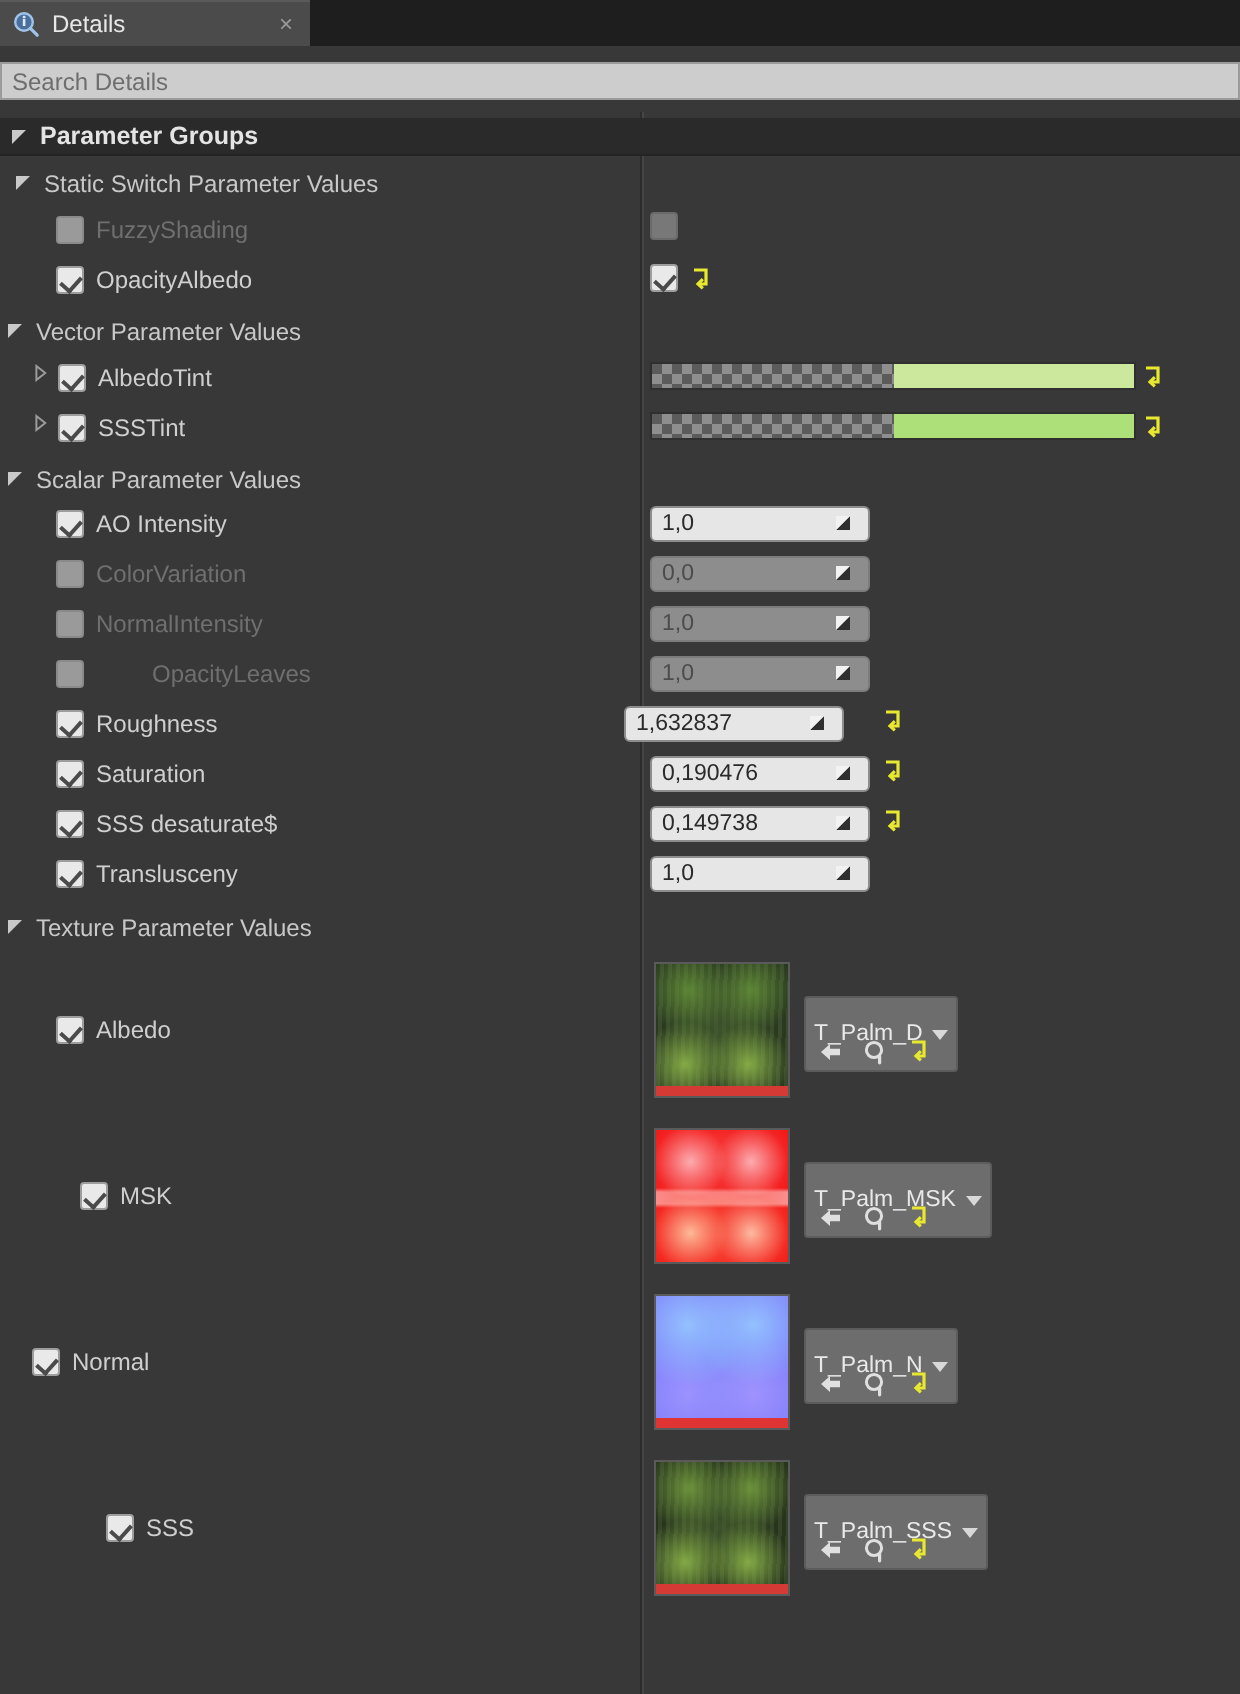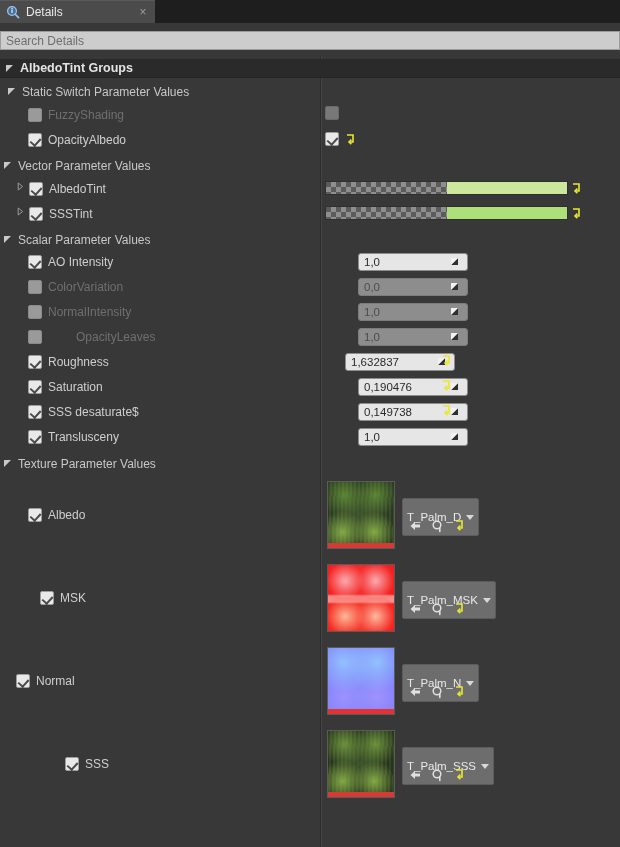--- a/index.html
+++ b/index.html
@@ -107,21 +107,21 @@
     left: 3px; top: 2px; width: 5px; height: 8px;
     border: solid #4a4a4a; border-width: 0 2px 2px 0;
     transform: rotate(42deg);
   }
   .cb.plain { background: #787878; border: 1px solid #6a6a6a; }
 
   
   .numfield {
     position: absolute; height: 18px; width: 110px;
     background: #e6e6e6; border: 1px solid #8d8d8d; border-radius: 3px;
-    display: flex; align-items: center; margin-left: 33px;
+    display: flex; align-items: center;
   }
   .numfield.dim { background: #8d8d8d; border-color: #7c7c7c; }
   .numfield .val {
     font-size: 11.5px; color: #2a2a2a; padding-left: 5px; flex: 1;
   }
   .numfield.dim .val { color: #4c4c4c; }
   .spin {
     width: 16px; height: 14px; flex: 0 0 16px; margin-right: 3px;
     position: relative;
   }
@@ -197,21 +197,21 @@
   <div class="searchbar">
     <span class="ph">Search Details</span>
   </div>
 
   <div class="body">
     <div class="splitter"></div>
     <div class="splitter2"></div>
 
     <div class="cat-root" style="top:3px;">
       <span class="tri tri-down" style="margin-left:6px;"></span>
-      <span class="txt">AlbedoTint Groups</span>
+      <span class="txt">Parameter Groups</span>
     </div>
 
     <div class="cat-sub" style="top:26px;">
       <span class="tri tri-down" style="margin-left:8px;"></span>
       <span class="txt">Static Switch Parameter Values</span>
     </div>
 
     <div class="lbl dim" style="left:28px; top:51px;">
       <span class="cb off faded"></span>
       <span class="name">FuzzyShading</span>
@@ -499,21 +499,21 @@
               <line x1="8.8" y1="9" x2="8.8" y2="12.4" stroke="#e0e0e0" stroke-width="1.6" stroke-linecap="round"></line>
             </svg>
           </span>
           <span class="mini">
             <svg width="11" height="12" viewBox="0 0 11 12">
               <path d="M2 2 H8 V9 H5" fill="none" stroke="#e8e830" stroke-width="1.6"></path>
               <path d="M6.4 6.6 L4 9 L6.4 11.2" fill="none" stroke="#e8e830" stroke-width="1.6"></path>
             </svg>
           </span>
         </div>
-        <div class="lbl" style="left: 24px; top: 700px; padding-left: 41px;">
+        <div class="lbl" style="left: 12px; top: 700px; padding-left: 41px;">
           <span class="cb on"></span>
           <span class="name">SSS</span>
         </div>
         <div class="thumb" style="left: 327px; top: 674px;">
           <div class="inner" style="background:#2a3a1e;"></div>
           <div class="inner" style="background:radial-gradient(circle at 25% 20%, rgba(118,160,64,0.85) 0%, rgba(40,60,30,0) 30%),radial-gradient(circle at 72% 20%, rgba(118,160,64,0.85) 0%, rgba(40,60,30,0) 30%),radial-gradient(circle at 22% 76%, rgba(138,178,72,0.92) 0%, rgba(40,60,30,0) 30%),radial-gradient(circle at 70% 76%, rgba(138,178,72,0.92) 0%, rgba(40,60,30,0) 30%),radial-gradient(ellipse at 50% 50%, rgba(70,95,48,0.7) 0%, rgba(40,60,30,0) 60%),repeating-linear-gradient(92deg, rgba(0,0,0,0.10) 0 2px, rgba(255,255,255,0.05) 2px 4px);"></div>
           <div class="strip" style="background:#d63a35;"></div>
         </div>
         <div class="assetbtn" style="left: 402px; top: 691px;">
           <span class="aname">T_Palm_SSS</span>

